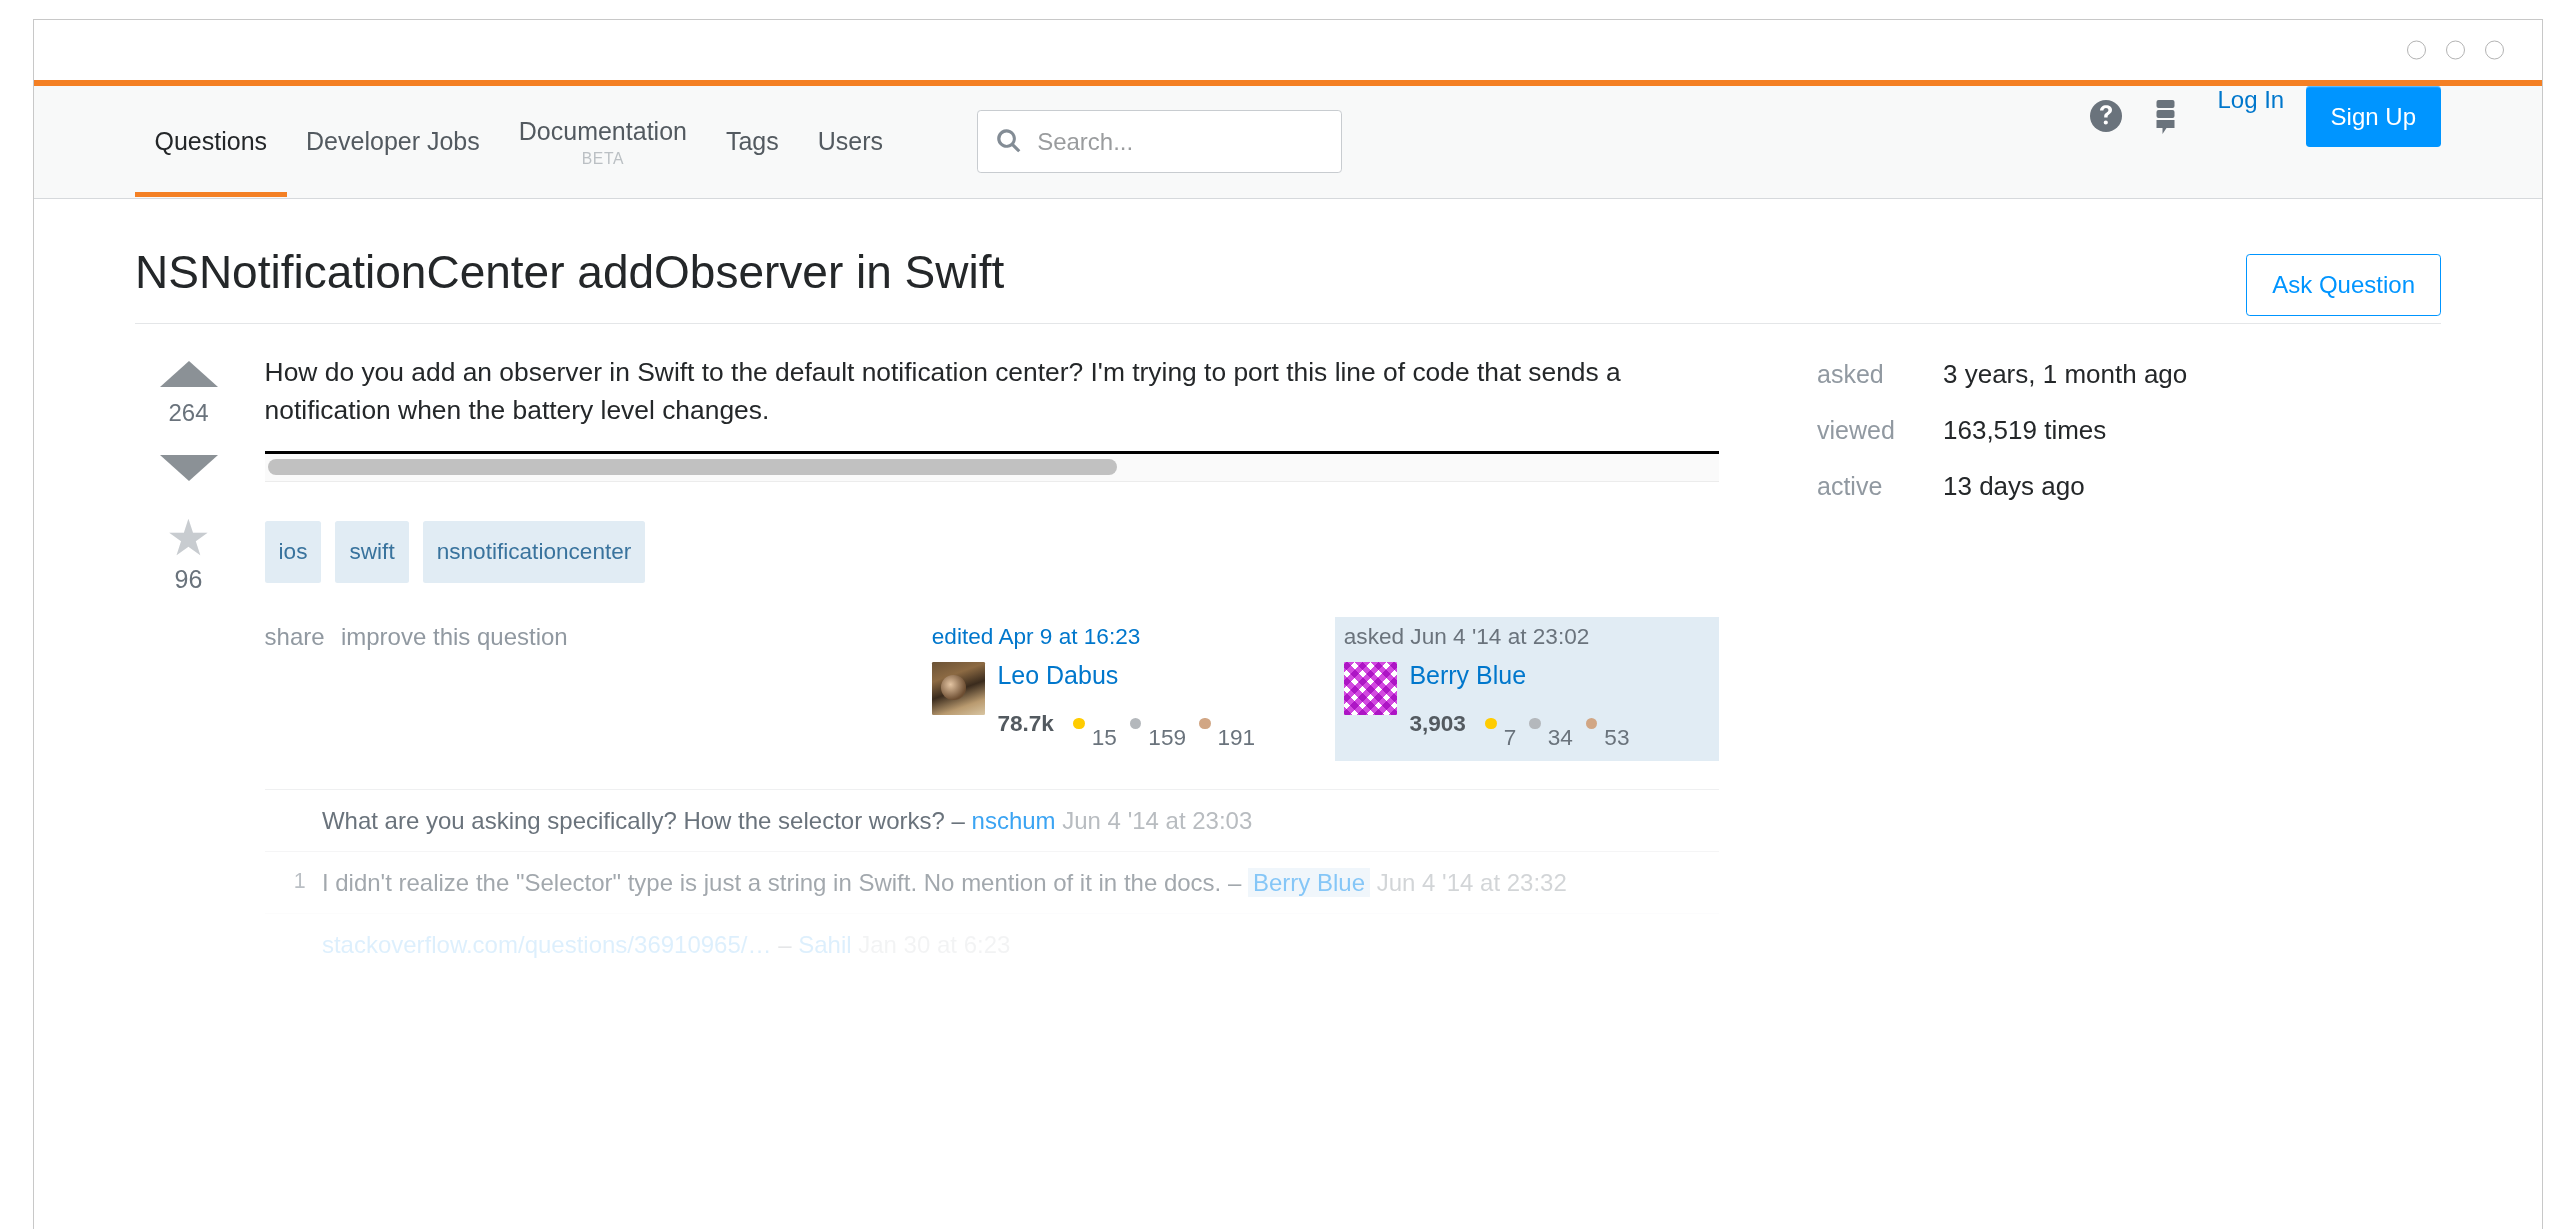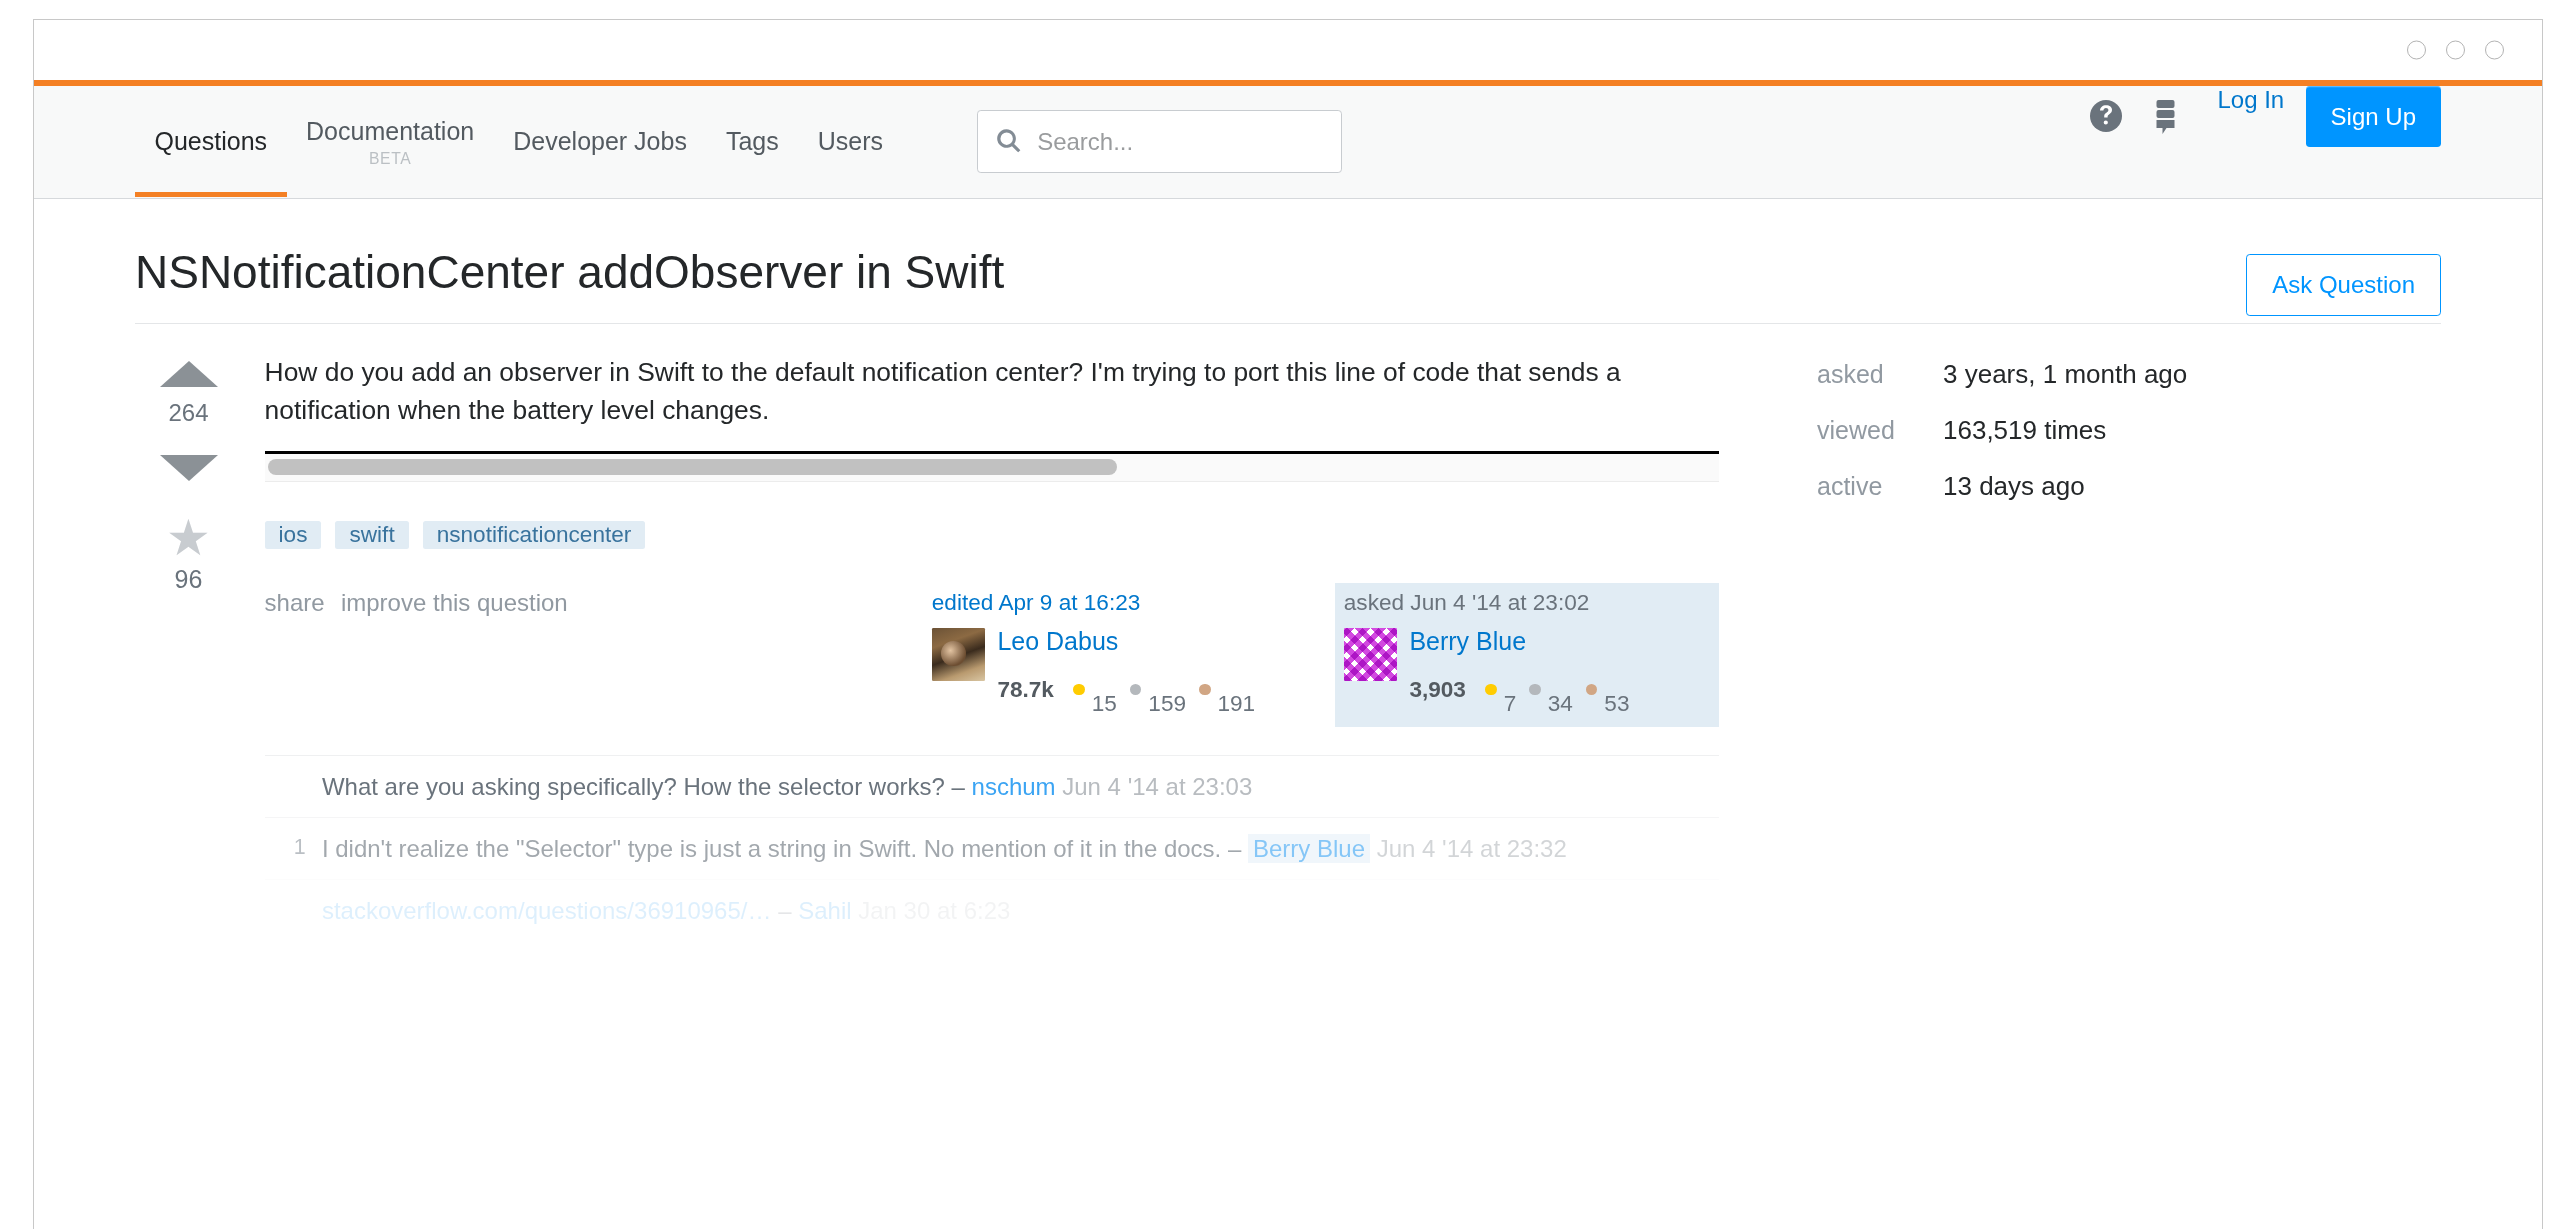--- a/index.html
+++ b/index.html
@@ -341,21 +341,21 @@
   
   #tag-row {
     display: flex;
     gap: 14px;
     margin-top: 39px;
   }
   .tag {
     background: #e1ecf4;
     color: #39739d;
     font-size: 22.6px;
-    padding: 1px 14px;
+    padding: 18px 14px;
     border-radius: 2.5px;
     text-decoration: none;
     cursor: pointer;
     white-space: nowrap;
   }
 
   
   #post-meta-row {
     display: flex;
     align-items: flex-start;
@@ -539,26 +539,26 @@
   <div id="top-accent-bar"></div>
 
   <div id="so-header">
     <div id="header-inner">
 
 
       <nav id="main-nav">
         <a class="nav-item active">
           <span class="nav-label">Questions</span>
         </a>
+        <a class="nav-item">
+          <span class="nav-label">Developer Jobs</span>
+        </a>
         <a class="nav-item has-sub">
           <span class="nav-label">Documentation</span>
           <span class="nav-sub">BETA</span>
-        </a>
-        <a class="nav-item">
-          <span class="nav-label">Developer Jobs</span>
         </a>
         <a class="nav-item">
           <span class="nav-label">Tags</span>
         </a>
         <a class="nav-item">
           <span class="nav-label">Users</span>
         </a>
       </nav>
 
       <div id="search-wrap">

